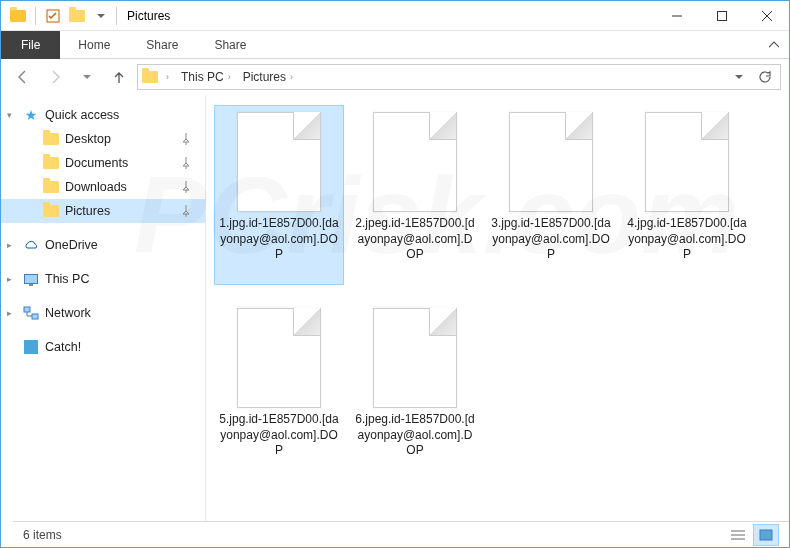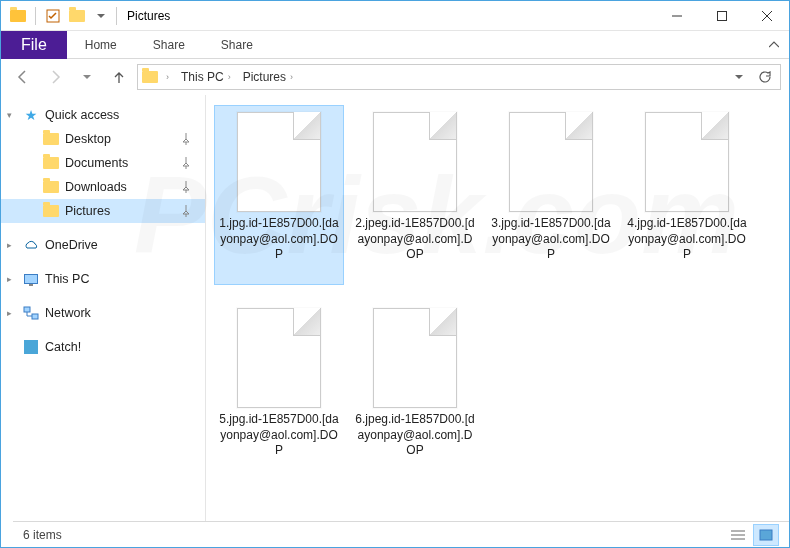--- a/index.html
+++ b/index.html
@@ -9,21 +9,21 @@
 .titlebar { height: 30px; background: #fff; display: flex; align-items: center; padding: 0 0 0 6px; border-bottom: 1px solid #e5e5e5; }
 .titlebar .qat { display: flex; gap: 2px; align-items: center; }
 .titlebar .qat-btn { width: 22px; height: 22px; display: flex; align-items: center; justify-content: center; }
 .titlebar .divider { width: 1px; height: 18px; background: #ccc; margin: 0 4px; }
 .titlebar .title { font-size: 12px; margin-left: 6px; color: #000; }
 .titlebar .winctrl { margin-left: auto; display: flex; }
 .titlebar .winbtn { width: 45px; height: 29px; display: flex; align-items: center; justify-content: center; }
 
 
 .ribbon { height: 28px; display: flex; align-items: center; border-bottom: 1px solid #d9d9d9; }
-.ribbon .file-tab { background: #4c1d95; color: #fff; padding: 5px 20px; font-size: 16px; height: 28px; display: flex; align-items: center; }
+.ribbon .file-tab { background: #404040; color: #fff; padding: 5px 20px; font-size: 12px; height: 28px; display: flex; align-items: center; }
 .ribbon .tab { padding: 11px 18px; font-size: 12px; color: #444; height: 28px; display: flex; align-items: center; }
 
 
 .addrrow { height: 36px; display: flex; align-items: center; padding: 4px 8px; gap: 4px; }
 .navbtn { width: 28px; height: 28px; display: flex; align-items: center; justify-content: center; color: #888; }
 .addrbox { flex: 1; height: 26px; border: 1px solid #ccc; display: flex; align-items: center; padding: 0 4px; gap: 4px; }
 .addrbox .crumb { font-size: 12px; color: #333; padding: 0 4px; display: flex; align-items: center; gap: 4px; }
 .addrbox .crumb .chev { color: #888; font-size: 9px; }
 .addrbox .spacer { flex: 1; }
 .addrbox .addr-drop, .addrbox .refresh { width: 22px; height: 24px; display: flex; align-items: center; justify-content: center; color: #555; }

